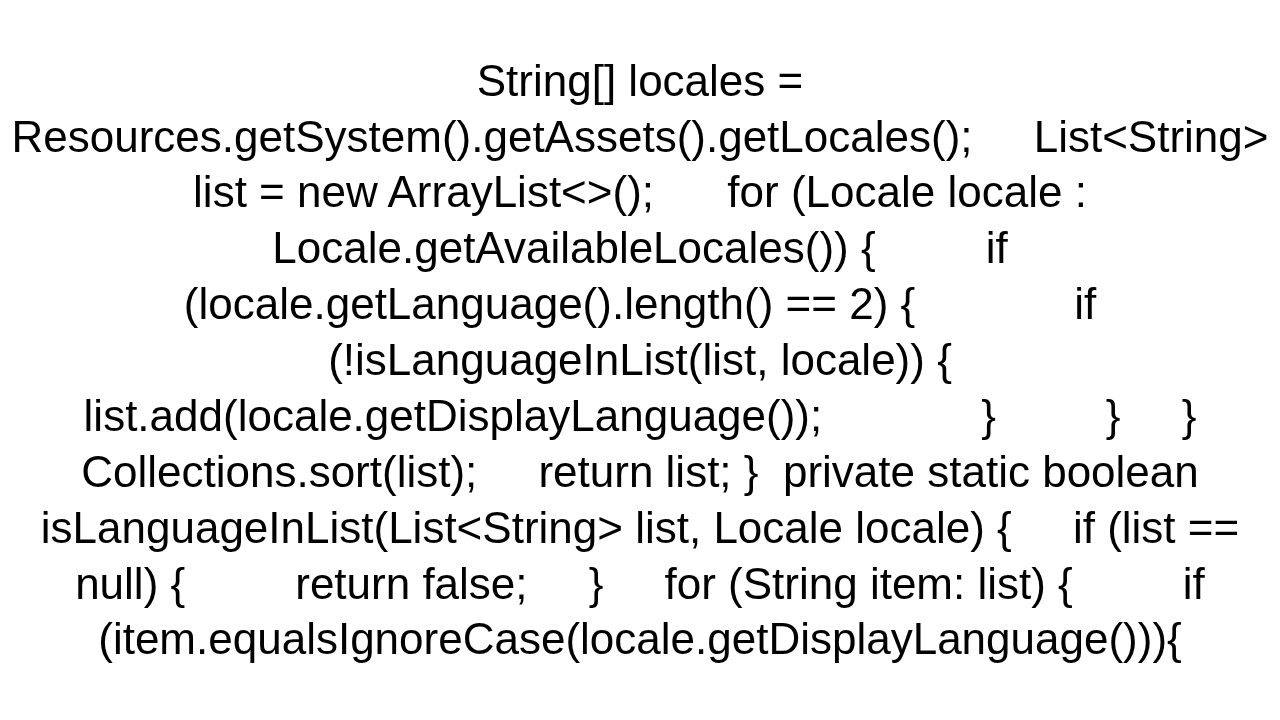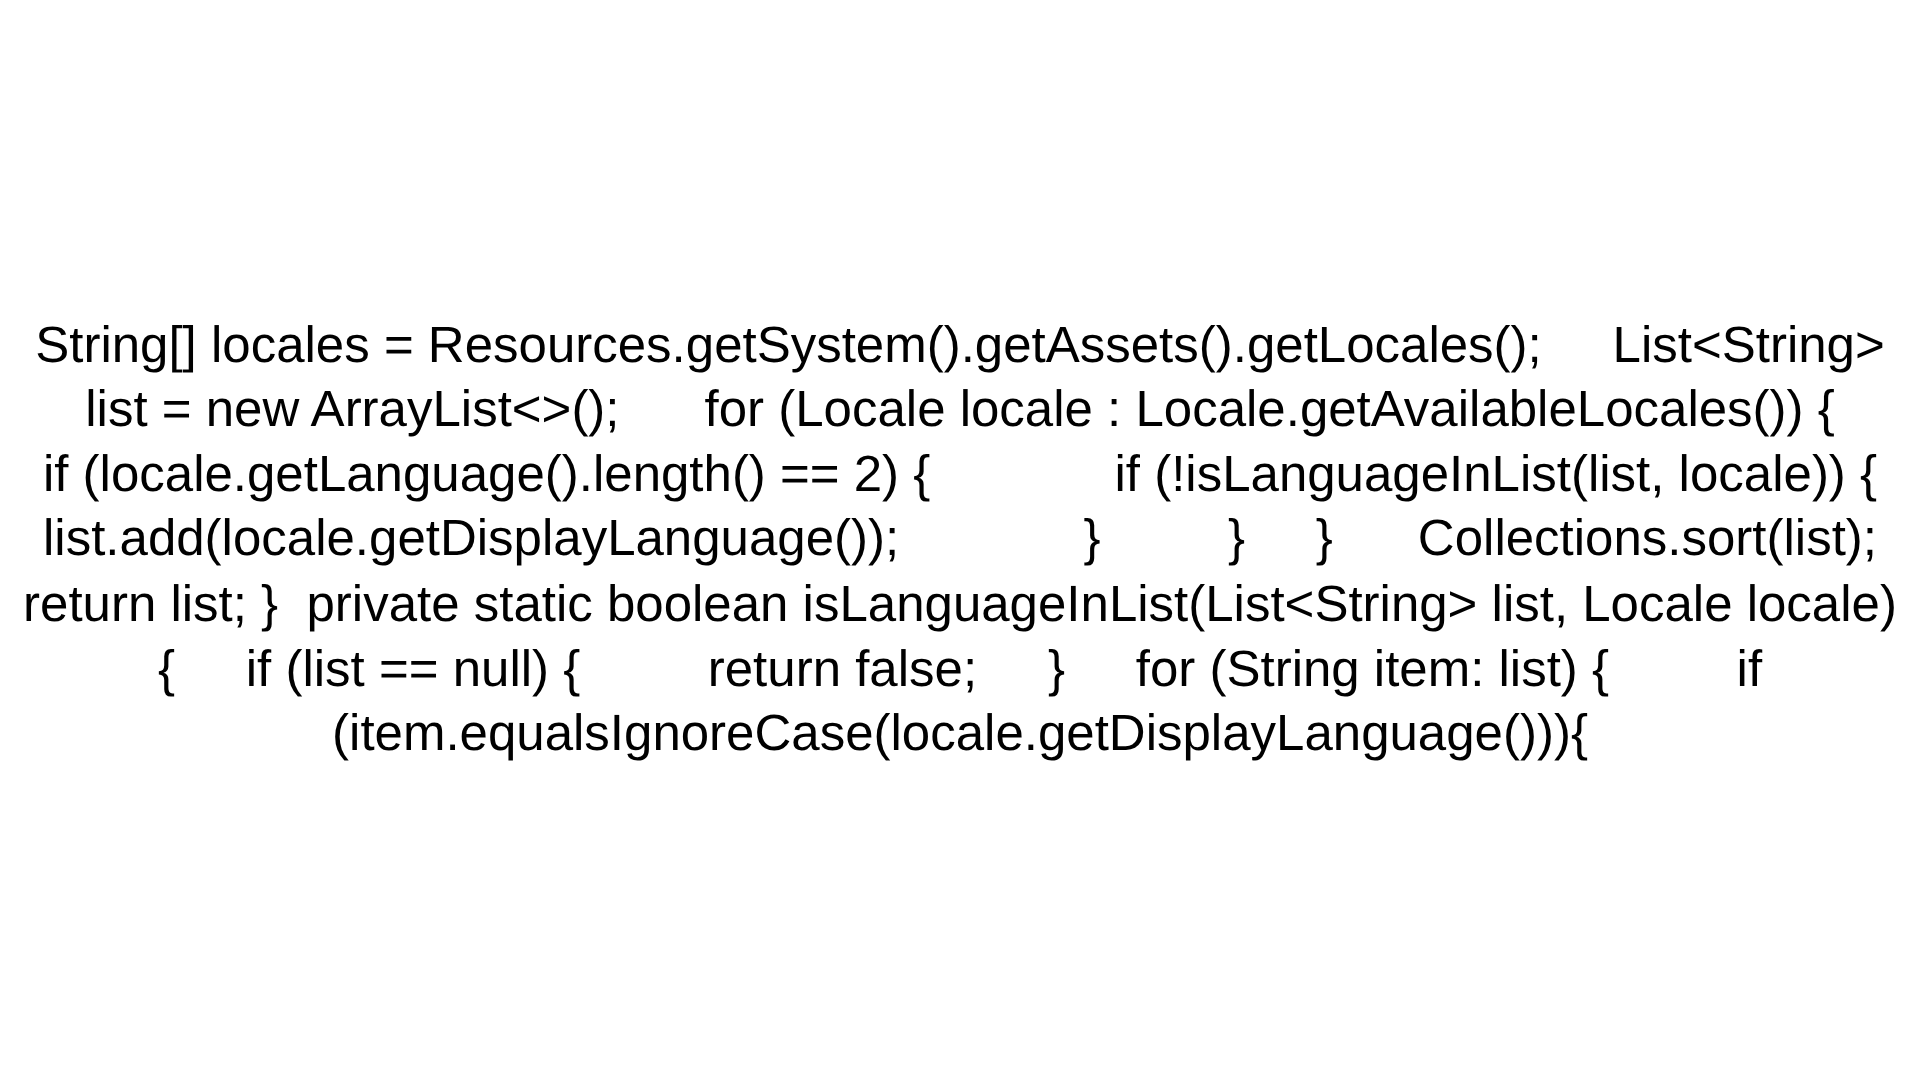--- a/index.html
+++ b/index.html
@@ -14,21 +14,21 @@
       font-family: Arial, Helvetica, sans-serif;
       display: flex;
       align-items: center;
       justify-content: center;
       overflow: hidden;
     }
     .content {
       width: 100%;
       padding: 0 10px;
       text-align: center;
-      font-size: 34px;
+      font-size: 44px;
       line-height: 1.27;
       color: #000000;
       font-weight: 400;
       white-space: pre-wrap;
     }
   </style>
 </head>
 <body>
 
 <div class="content">String[] locales = Resources.getSystem().getAssets().getLocales();     List&lt;String&gt; list = new ArrayList&lt;&gt;();      for (Locale locale : Locale.getAvailableLocales()) {         if (locale.getLanguage().length() == 2) {             if (!isLanguageInList(list, locale)) {                 list.add(locale.getDisplayLanguage());             }         }     }      Collections.sort(list);     return list; }  private static boolean isLanguageInList(List&lt;String&gt; list, Locale locale) {     if (list == null) {         return false;     }     for (String item: list) {         if (item.equalsIgnoreCase(locale.getDisplayLanguage())){</div>

